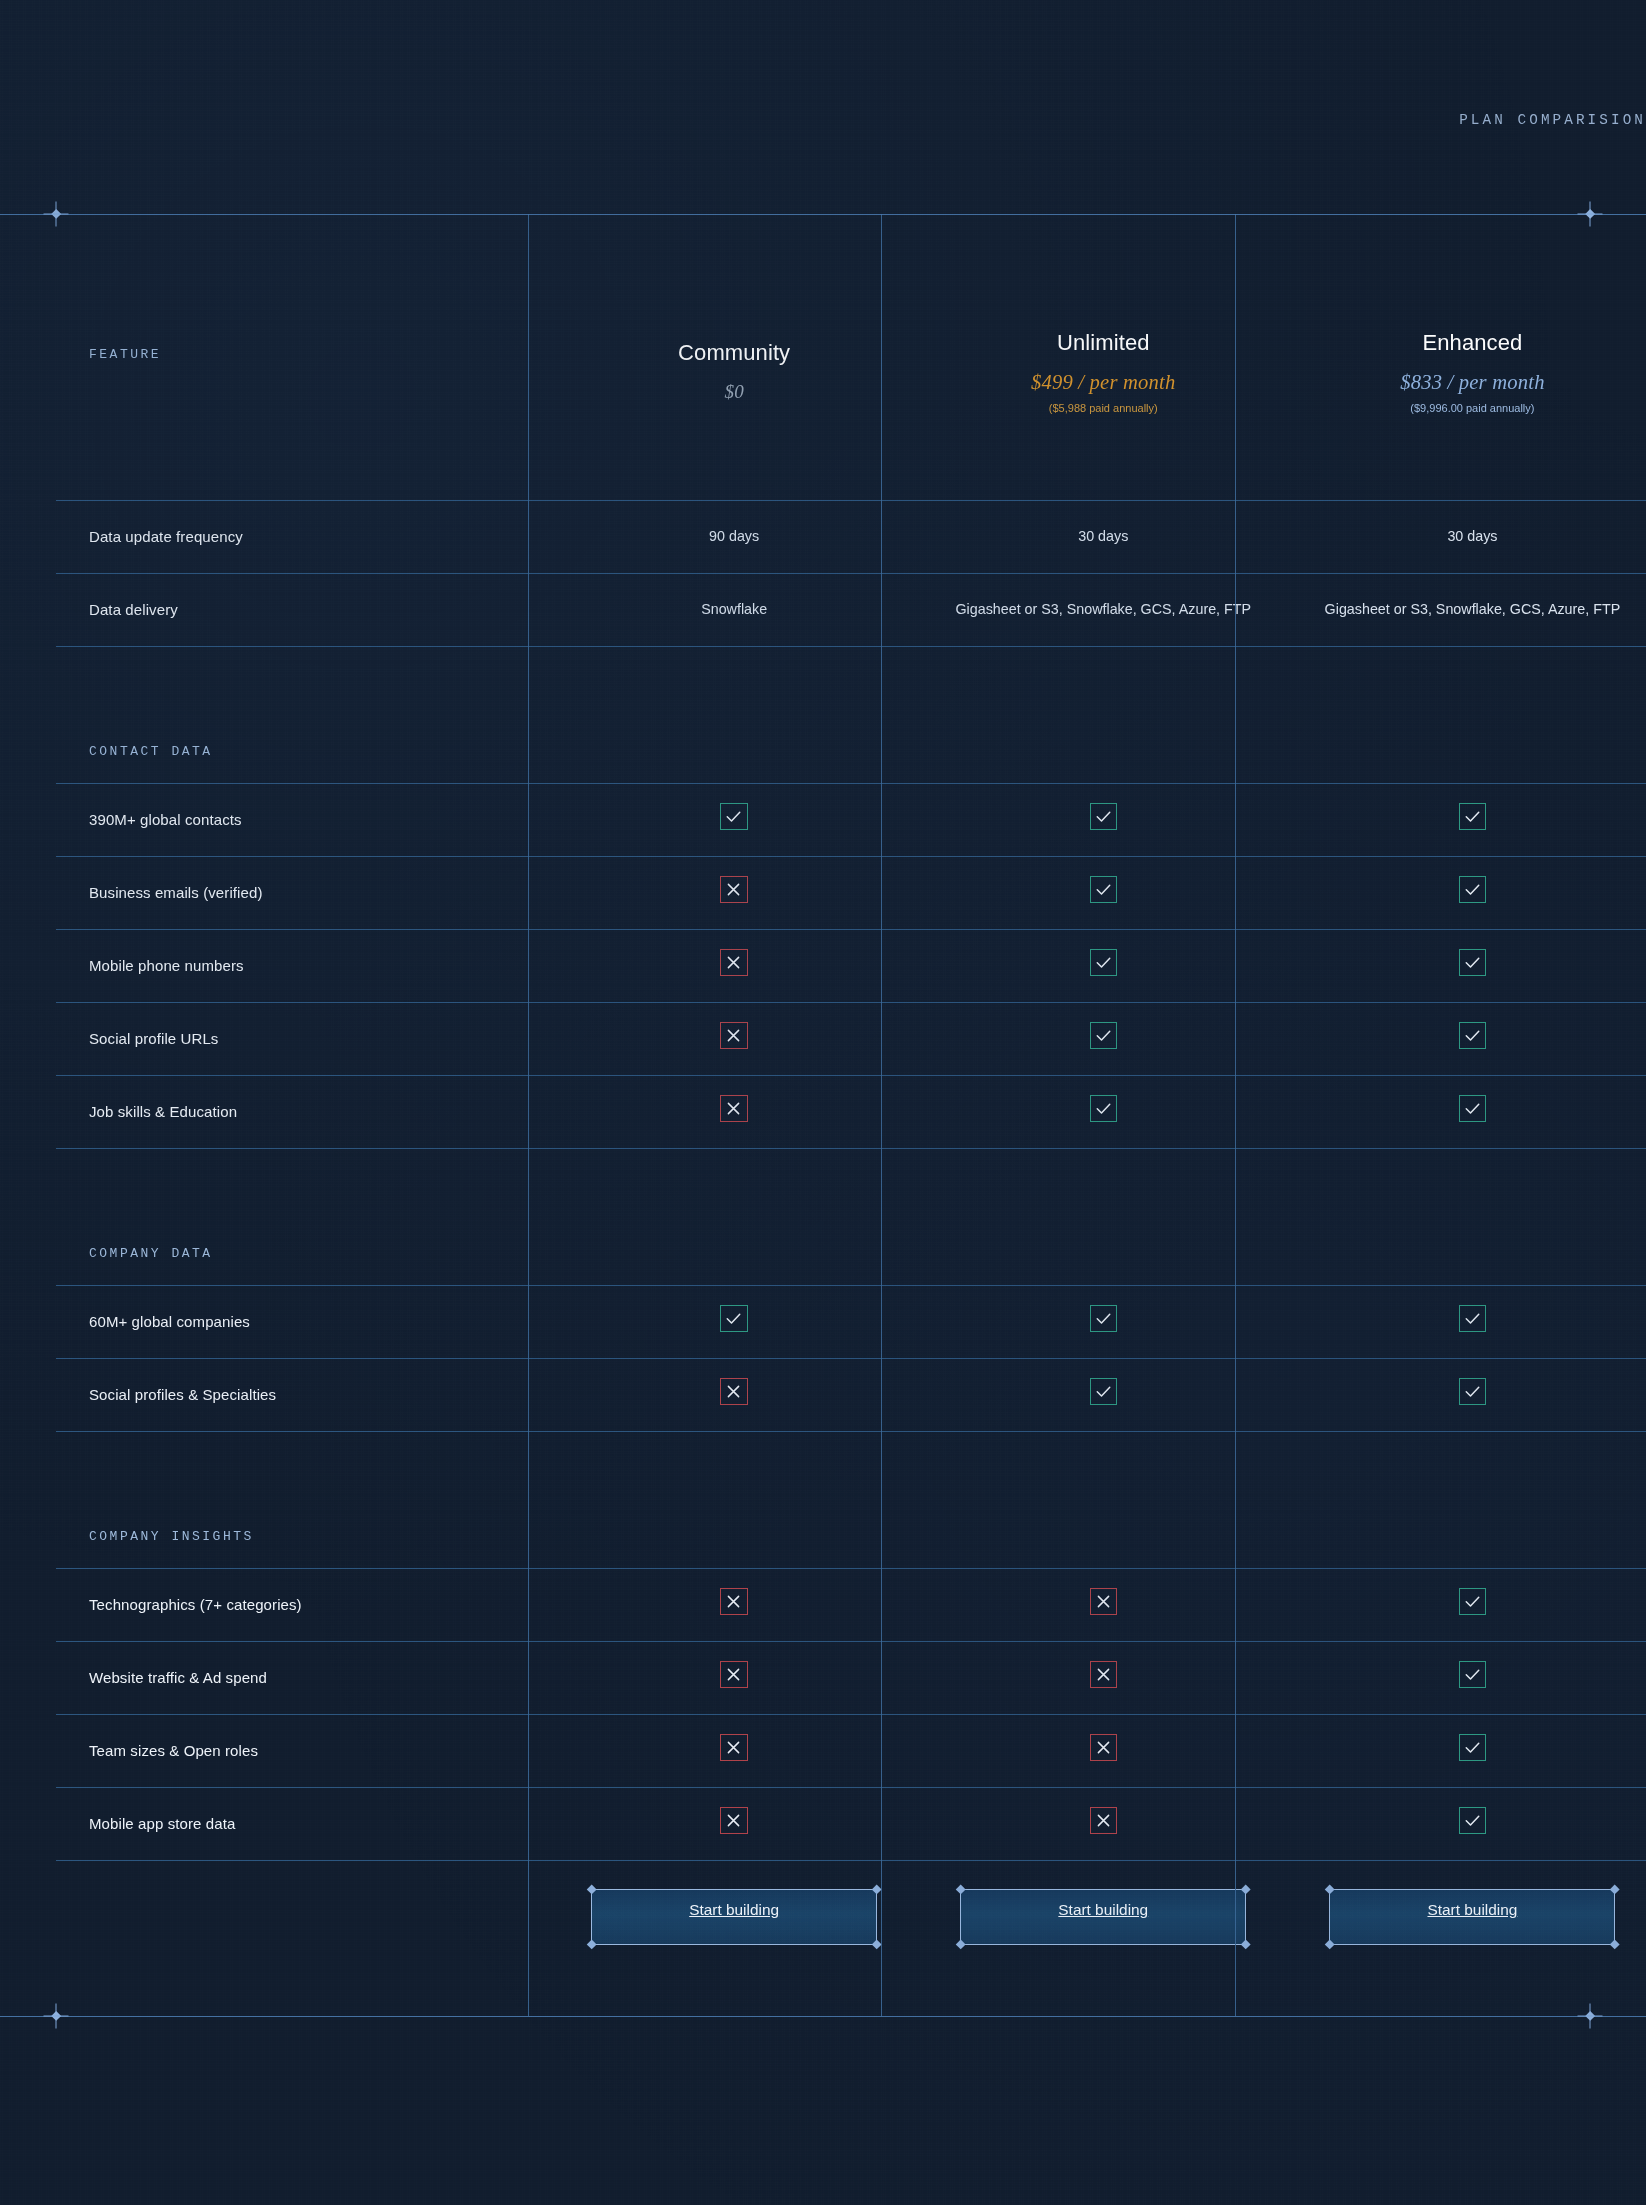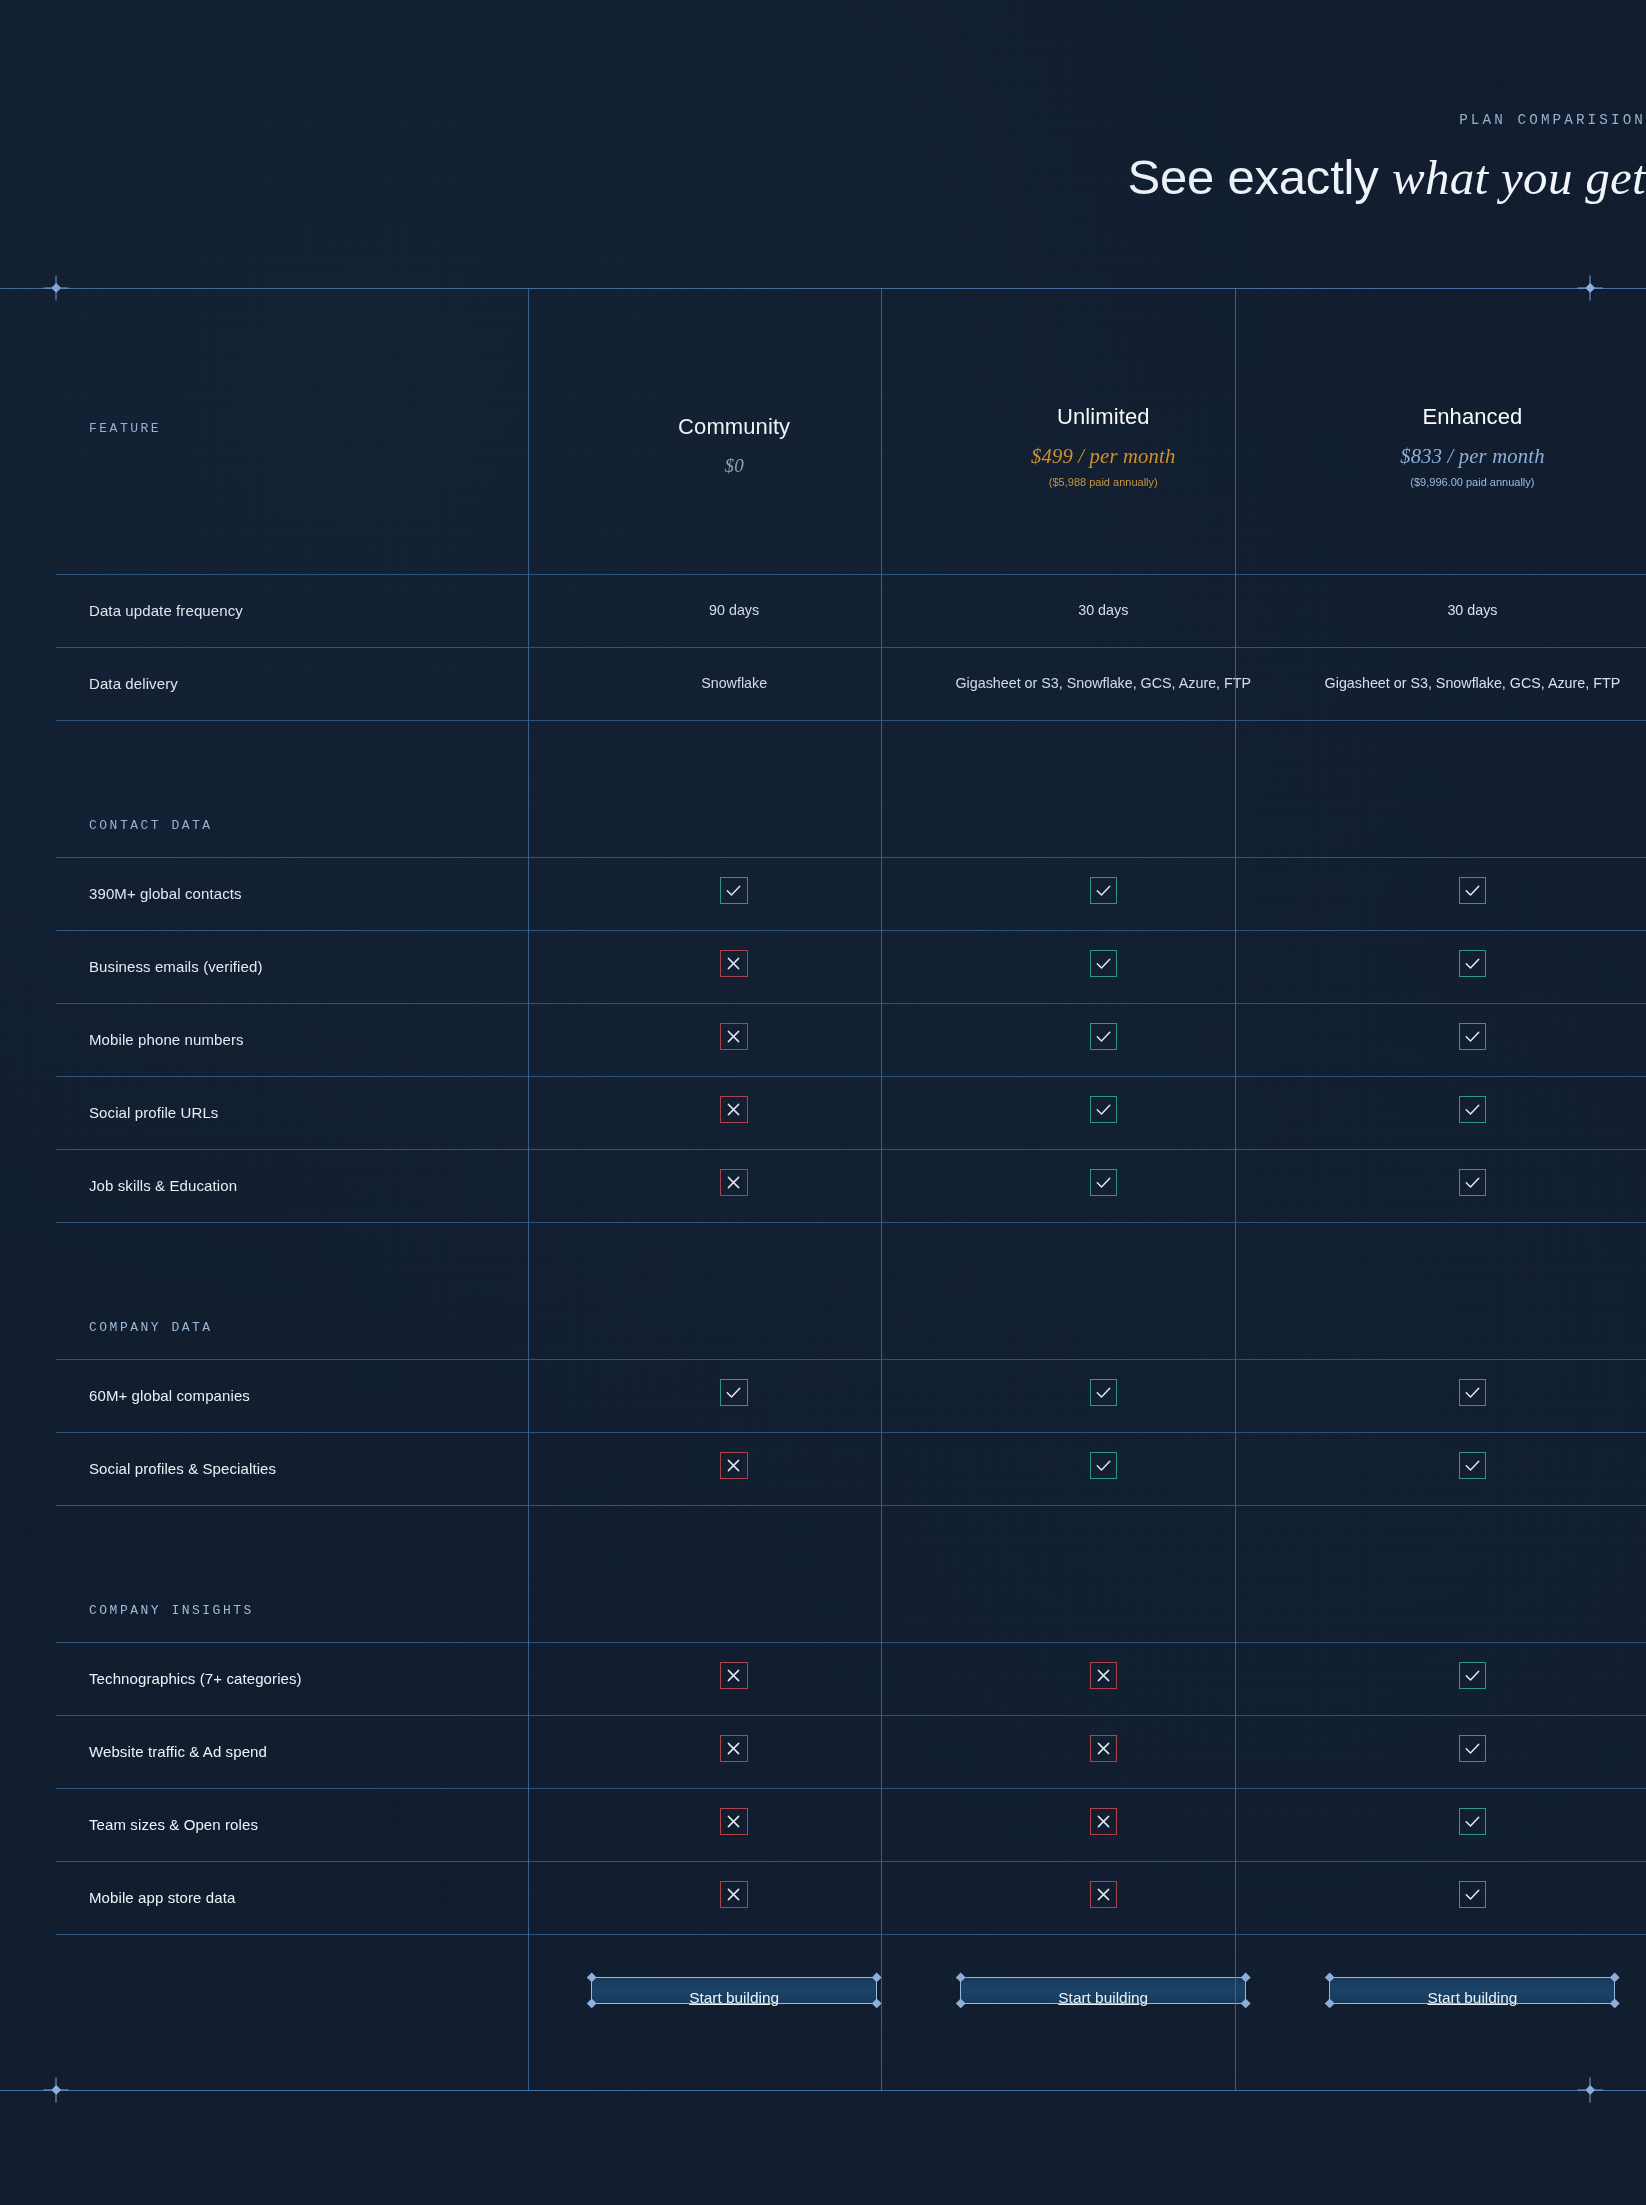--- a/index.html
+++ b/index.html
@@ -106,42 +106,41 @@
     display:inline-block; width:27.4px; height:27.4px; position:relative;
     border:1.1px solid #2e9e85;
   }
   .box.no{ border-color:#b5434a; }
   .box svg{ position:absolute; left:0; top:0; }
 
   
   .cta-cell{ height:114px; text-align:center; padding:0; }
   .cta-wrap{ position:relative; display:inline-block; }
   .cta{
-    display:block; width:286px; height:27px; line-height:40px;
+    display:block; width:286px; height:56px; line-height:40px;
     font-size:15.4px; color:#f2f7fd; text-align:center;
     border:0.9px solid #9cbbe2;
     background:linear-gradient(180deg,#16395c 0%,#1a4468 45%,#173a5c 100%);
   }
   .dia{
     position:absolute; width:7.4px; height:7.4px; background:#8fb2de;
     transform:rotate(45deg);
   }
   .dia.tl{ left:-3.4px; top:-3.4px; }
   .dia.tr{ right:-3.4px; top:-3.4px; }
   .dia.bl{ left:-3.4px; bottom:-3.4px; }
   .dia.br{ right:-3.4px; bottom:-3.4px; }
 </style>
 </head>
 <body>
 
 <div class="noise"></div>
 
 <div class="header">
   <div class="eyebrow">PLAN COMPARISION</div>
-  <h1 class="headline"><span>See exactly </span><span class="serif-it">what you get</span></h1>
 </div>
 
 <div class="frame">
   <div class="rule top"></div>
   <div class="rule bottom"></div>
   <div class="xmark" style="left:56px;top:0;">
       <i></i>
     </div>
   <div class="xmark" style="left:1590px;top:0;">
       <i></i>

